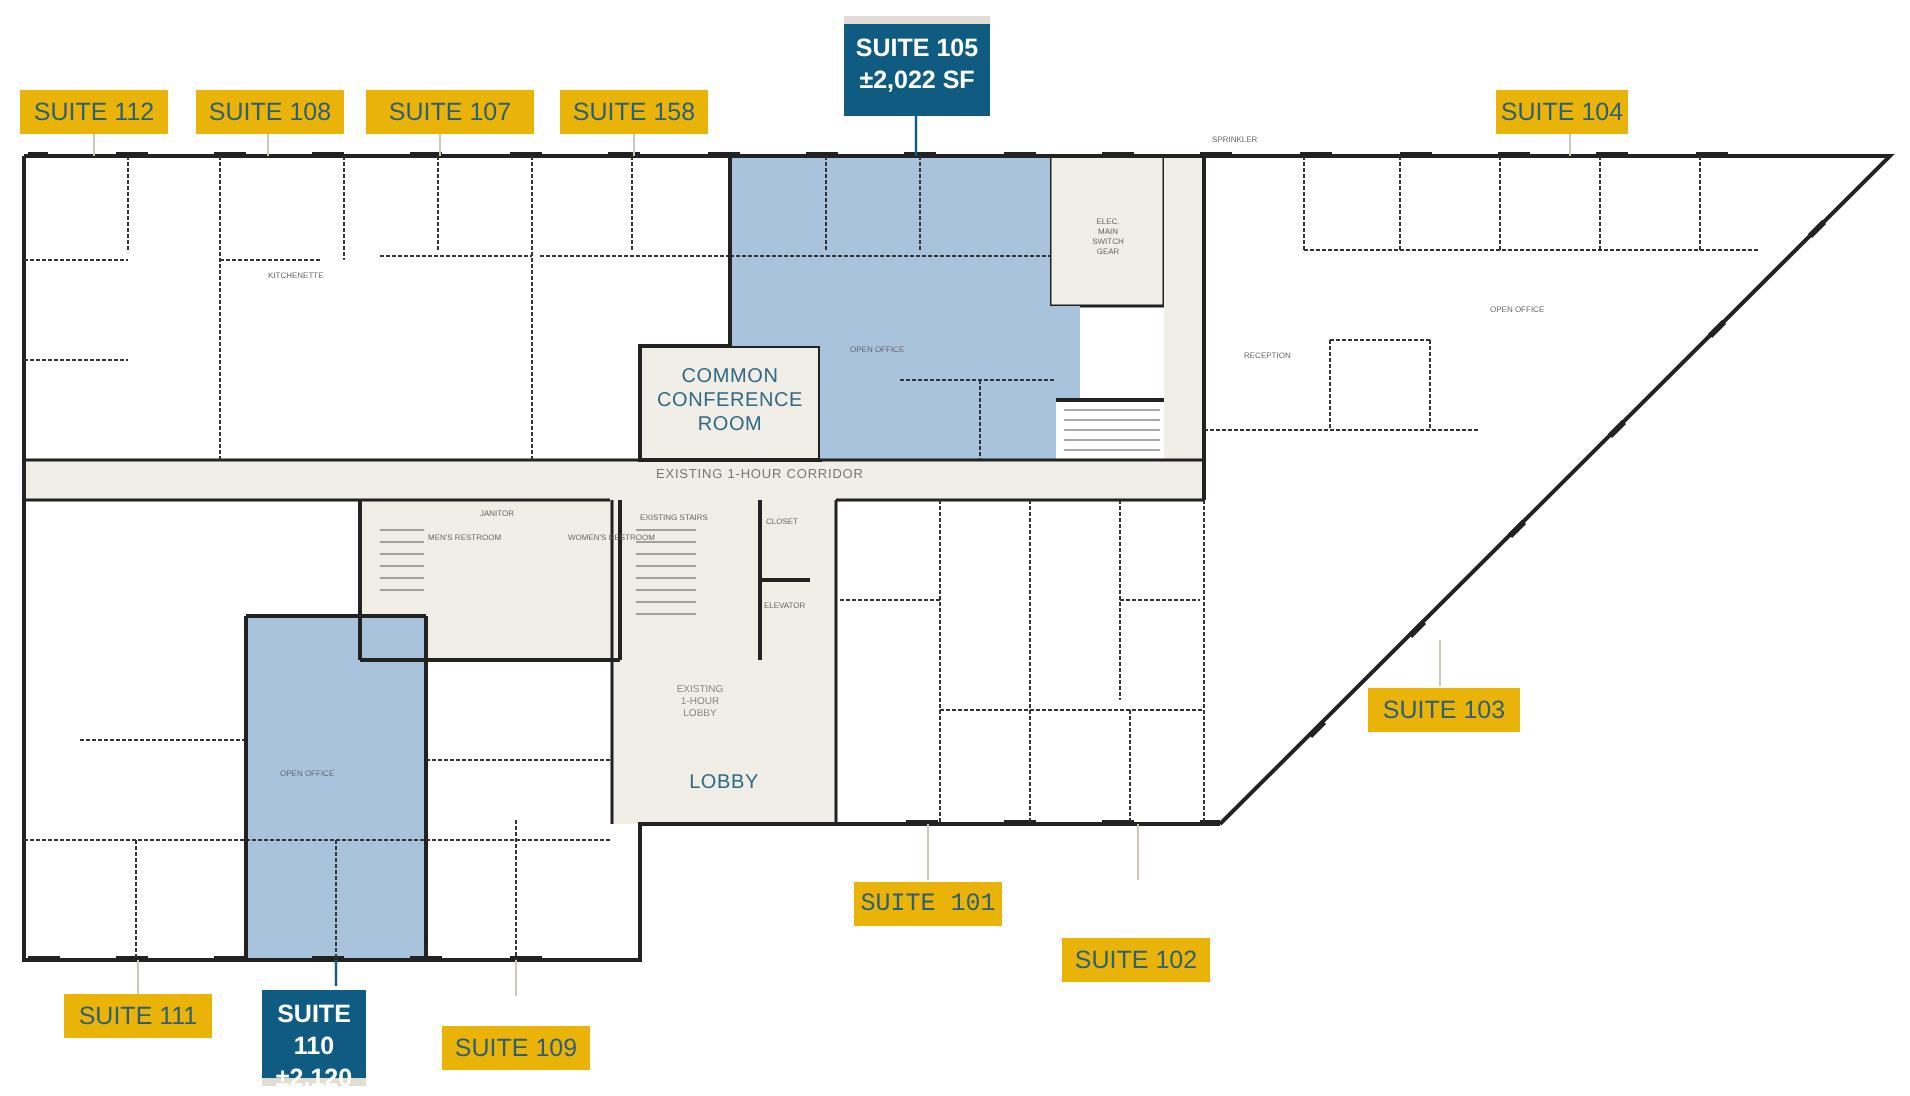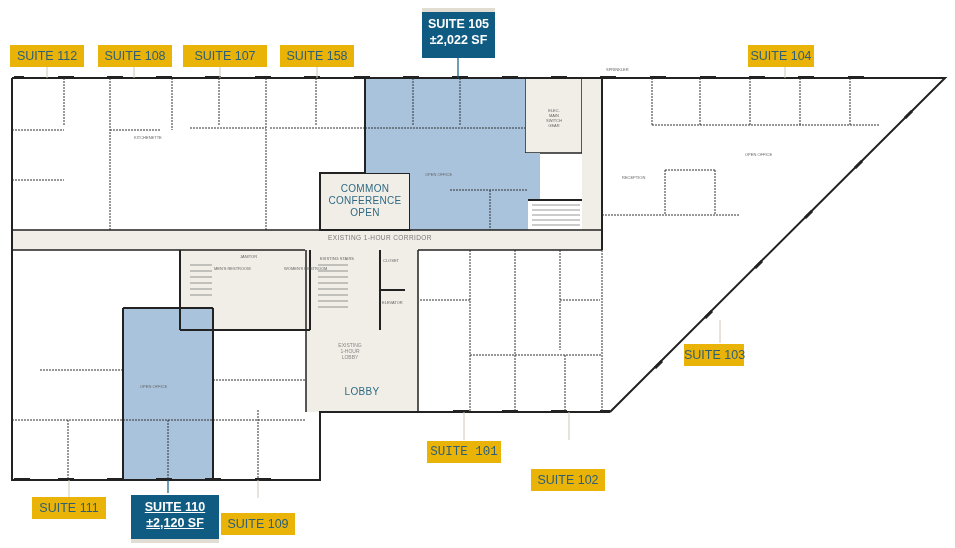--- a/index.html
+++ b/index.html
@@ -186,31 +186,31 @@
 
 <div class="tag-hl" style="left:422px;top:8px;width:73px;height:42px;">
   <div>SUITE 105</div>
   <div>±2,022 SF</div>
 </div>
 
 <div class="tag" style="left:32px;top:497px;width:74px;">SUITE 111</div>
 <div class="tag" style="left:221px;top:497px;width:74px;margin-top:16px;">SUITE 109</div>
 <div class="tag" style="left:427px;top:441px;width:74px;font-family:Liberation Mono, monospace;">SUITE 101</div>
 <div class="tag" style="left:531px;top:441px;width:74px;margin-top:28px;">SUITE 102</div>
-<div class="tag" style="left:684px;top:344px;width:60px;">SUITE 103</div>
-
-<div class="tag-hl bottom" style="left:131px;top:495px;width:88px;height:40px;padding-top:4px;text-decoration:underline;">
+<div class="tag" style="left:684px;top:344px;width:76px;">SUITE 103</div>
+
+<div class="tag-hl bottom" style="left:131px;top:495px;width:52px;height:40px;padding-top:4px;">
   <div>SUITE 110</div>
   <div>±2,120 SF</div>
 </div>
 
 <div class="rlabel" style="left:322px;top:183px;width:86px;">
   <div>COMMON</div>
   <div>CONFERENCE</div>
-  <div>OPEN</div>
+  <div>ROOM</div>
 </div>
 
 <div class="rlabel" style="left:306px;top:386px;width:112px;">LOBBY</div>
 <div class="small" style="left:320px;top:342px;width:60px;font-size:5px;line-height:6px;color:#888;">
   <div>EXISTING</div>
   <div>1-HOUR</div>
   <div>LOBBY</div>
 </div>
 
 <div class="corridor-txt" style="left:328px;top:234px;">EXISTING 1-HOUR CORRIDOR</div>

